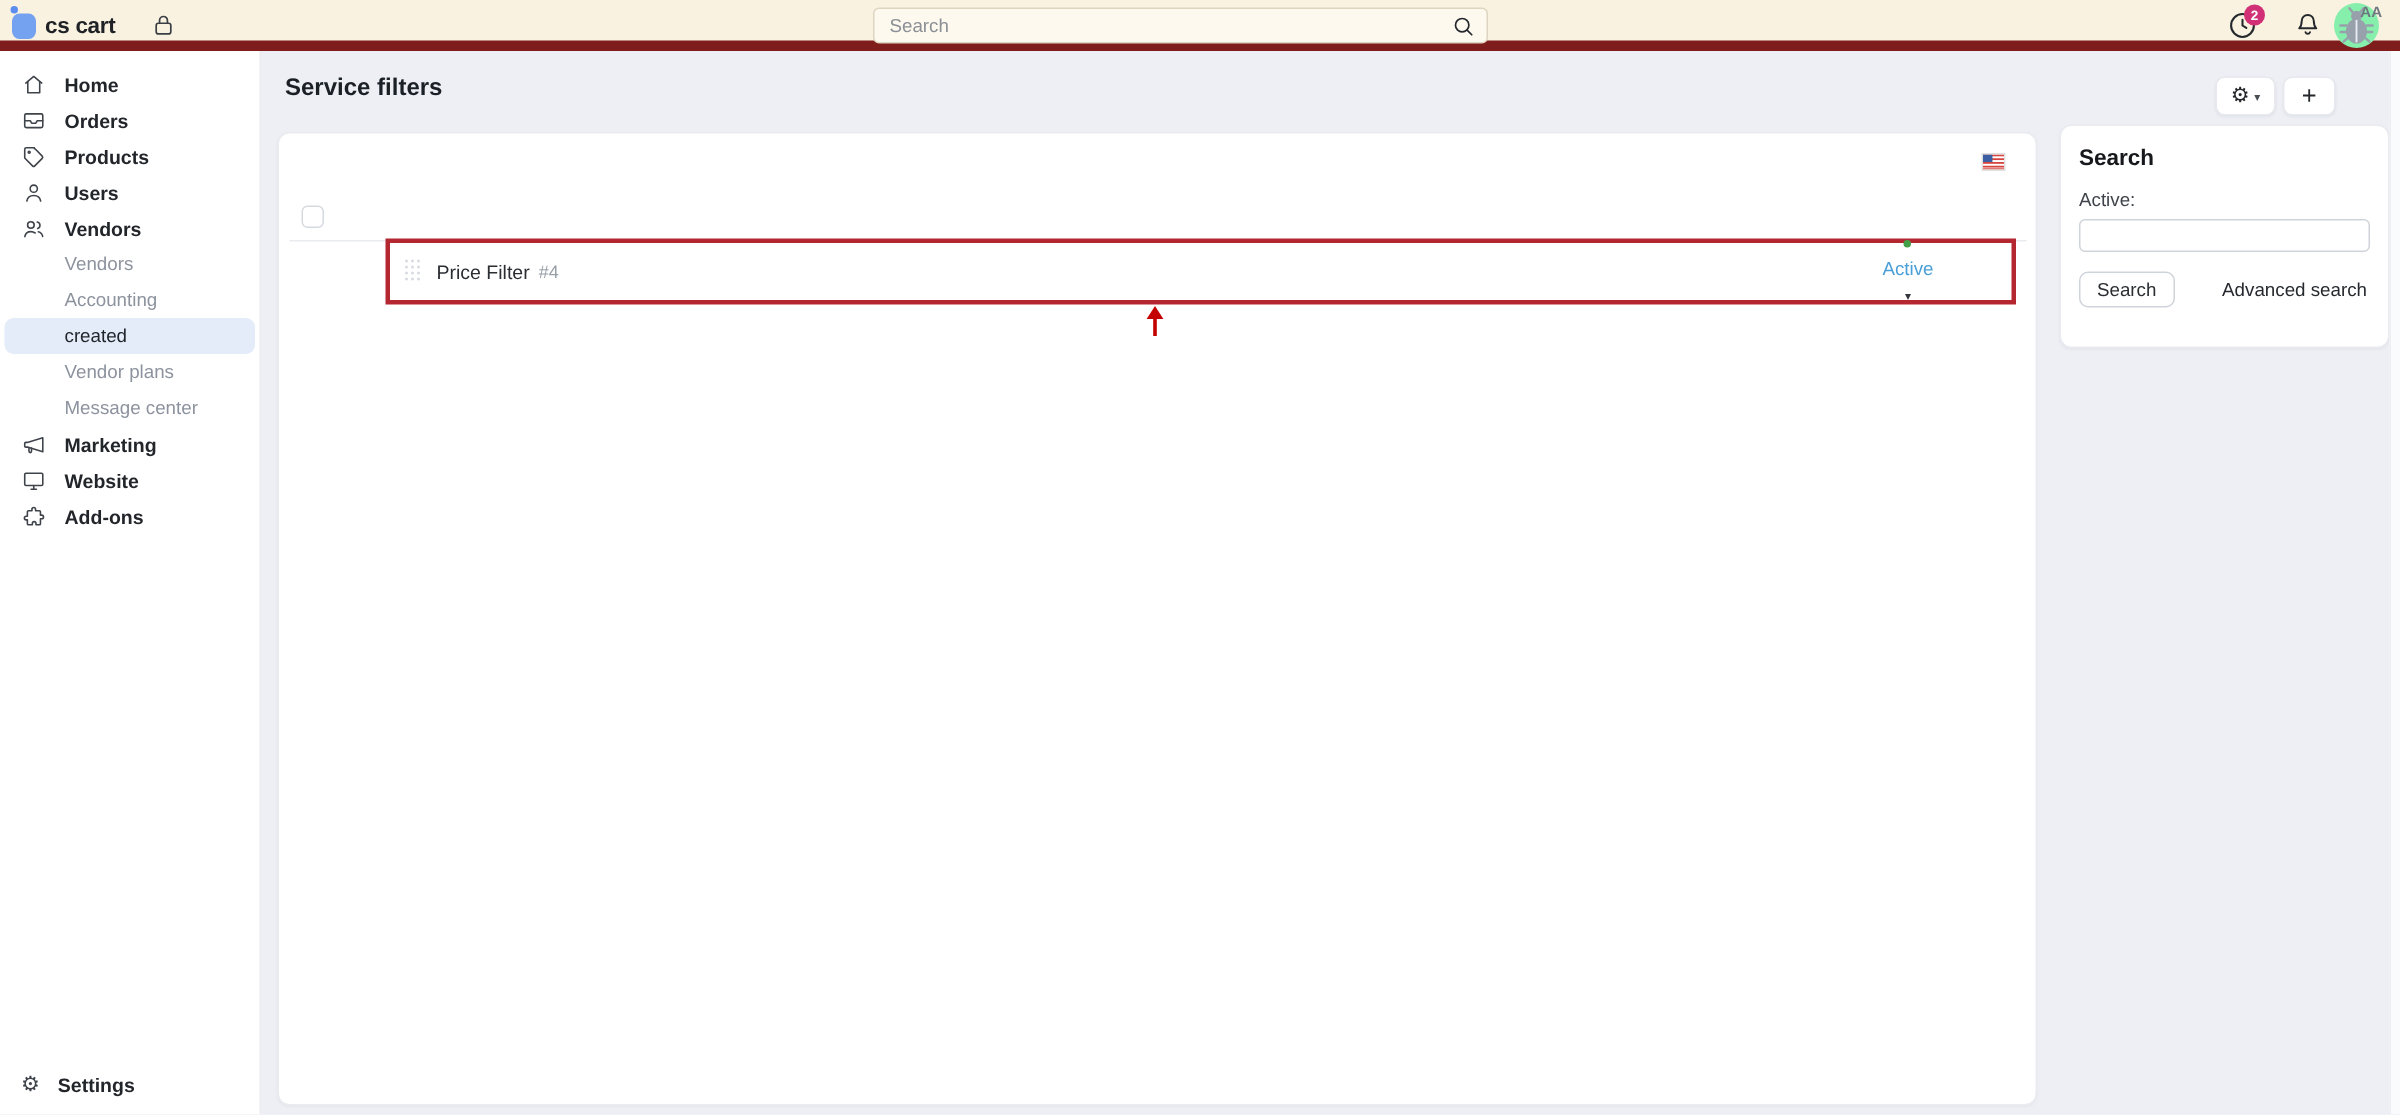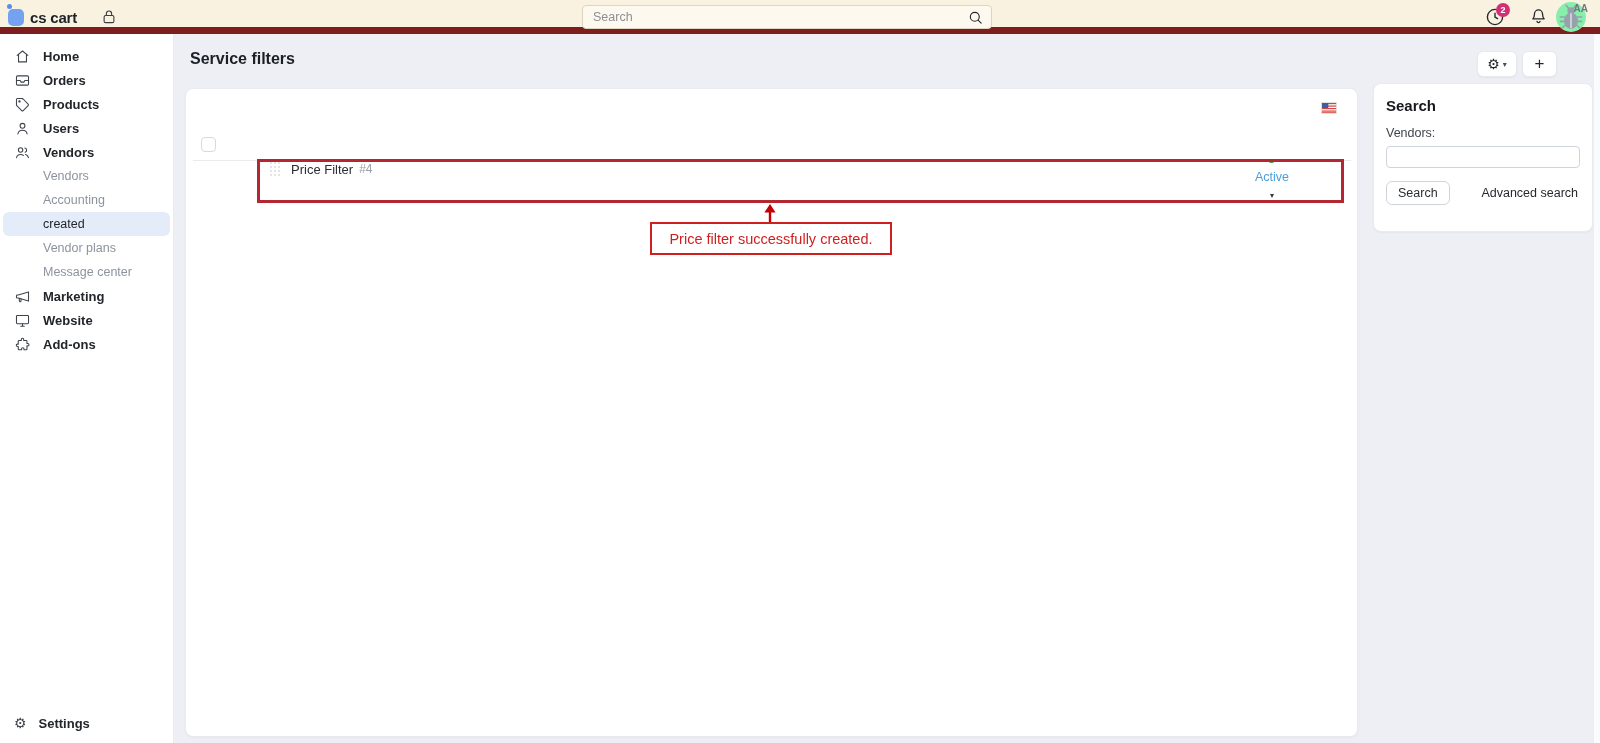--- a/index.html
+++ b/index.html
@@ -59,21 +59,21 @@
   .card { position:absolute; left:185px; top:54px; width:1173px; height:649px; background:#fff;
     border:1px solid #e9ebf0; border-radius:8px; box-shadow:0 1px 2px rgba(20,30,60,.04); }
   .flag { position:absolute; left:1322px; top:69px; width:14px; height:10px; cursor:pointer;
     outline:1px solid rgba(0,0,0,.12); }
   .sel-all { position:absolute; left:201px; top:103px; width:15px; height:15px; border:1px solid #d5d9e0;
     border-radius:4px; background:#fff; cursor:pointer; }
   .head-divider { position:absolute; left:193px; top:126px; width:1158px; height:1px; background:#e9ebef; }
 
   
   .row-box { position:absolute; left:257px; top:125px; width:1087px; height:44px; background:#fff;
-    border:3px solid #b42731; display:flex; padding:0 52px 0 10px; cursor:pointer; }
+    border:3px solid #b42731; display:flex; align-items:center; padding:0 52px 0 10px; cursor:pointer; }
   .drag { width:10px; height:16px; display:grid; grid-template-columns:repeat(3,2px); grid-auto-rows:2px;
     gap:2px; margin-right:11px; cursor:grab; }
   .drag i { width:2px; height:2px; border-radius:50%; background:#d8dbe2; }
   .row-title { font-size:13px; color:#2a2e33; }
   .row-num { font-size:12px; color:#9aa0a8; margin-left:6px; }
   .row-spacer { flex:1; }
   .status { display:flex; align-items:center; gap:7px; cursor:pointer;flex-direction:column; }
   .status .dot { width:5px; height:5px; border-radius:50%; background:#43a047; }
   .status .lbl { font-size:12.5px; color:#4a9fd8; }
   .status .car { font-size:8px; color:#33373c; font-family:"DejaVu Sans", sans-serif; }
@@ -301,27 +301,24 @@
       <span class="car">▾</span>
     </span>
   </div>
 
   <span class="note-arrow">
     <svg width="16" height="21" viewBox="0 0 16 21">
       <path d="M8 20V7" stroke="#c40000" stroke-width="2.4"></path>
       <path d="M8 0 2.4 8.6h11.2z" fill="#c40000"></path>
     </svg>
   </span>
-  <div class="note-box">
-    <span>Price filter successfully created.</span>
-  </div>
 
   <div class="spanel">
     <h3>Search</h3>
-    <div class="flabel">Vendors:</div>
+    <div class="flabel">Active:</div>
     <input type="text" value="" style="">
     <div class="brow">
       <button class="sbtn">Search</button>
       <span class="adv">Advanced search</span>
     </div>
   </div>
 
   <div class="scroll-strip"></div>
 </div>
 

